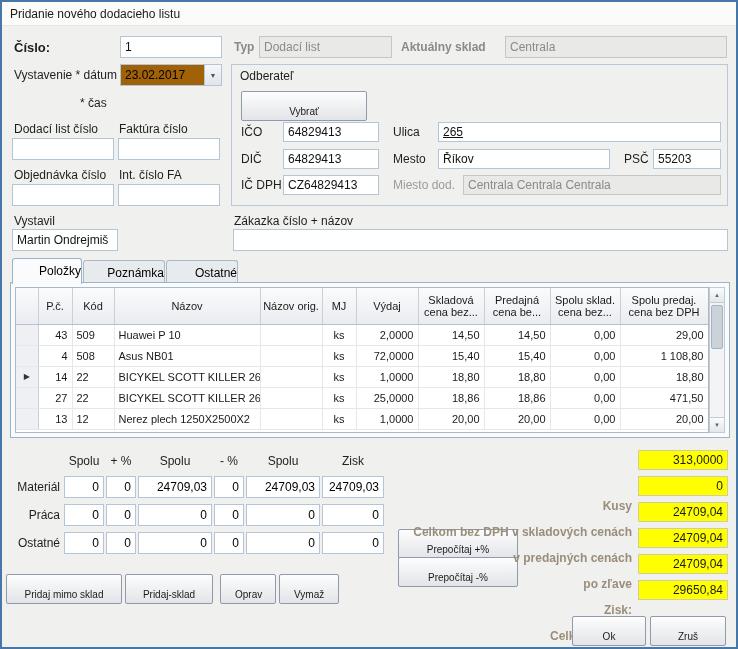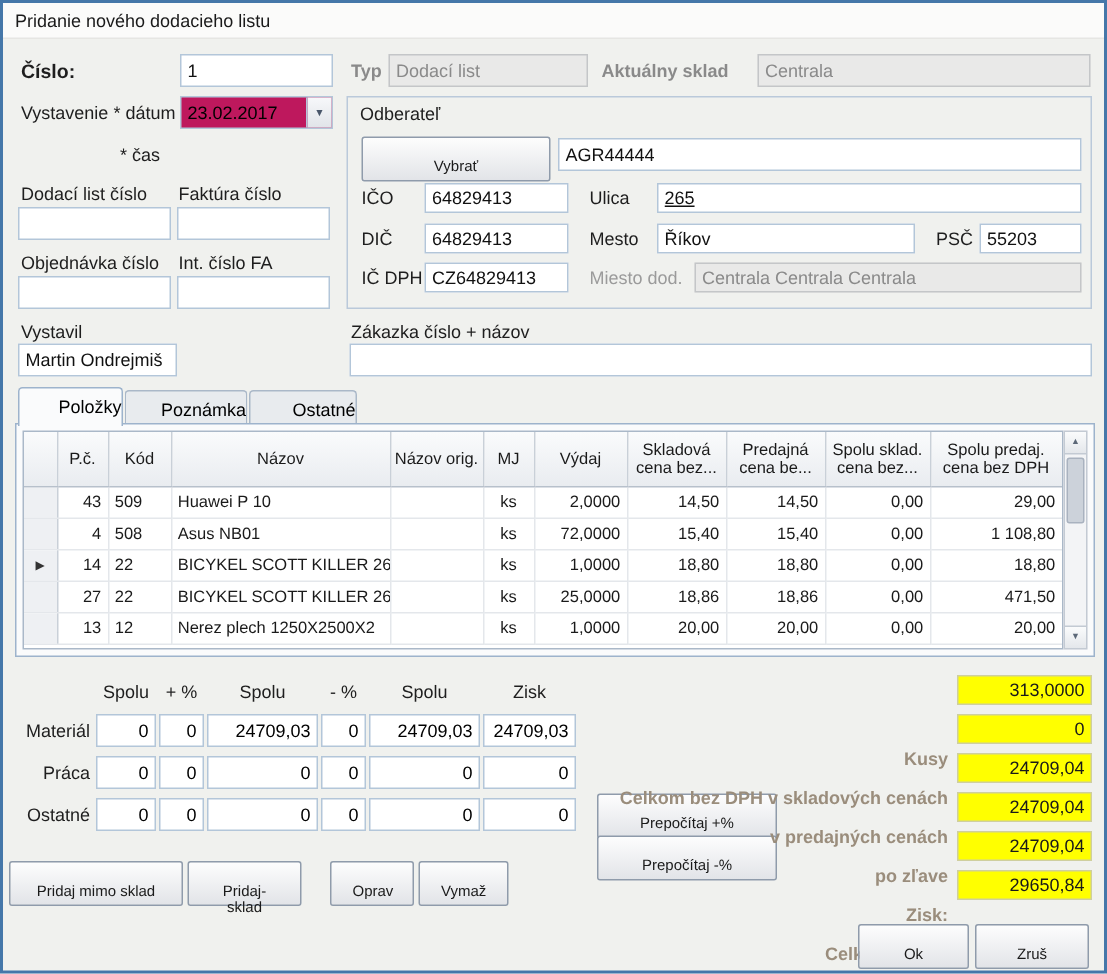--- a/index.html
+++ b/index.html
@@ -11,21 +11,21 @@
   .lbl { position:absolute; font-size:12px; color:#1e1e1e; white-space:nowrap; }
   .lbl.bold { font-weight:bold; font-size:13px; }
   .lbl.gray { color:#8a8a8a; font-weight:bold; }
   .lbl.dim  { color:#9b9b9b; }
   .lbl.tan  { color:#9a8d7c; font-weight:bold;margin-top:46px; }
   .lbl.right { text-align:right; }
 
   .inp { position:absolute; background:#fff; border:1px solid #b3c6d9; font:12px "Liberation Sans", sans-serif; padding:2px 4px; color:#111; }
   .inp.dis { background:#e9e9e8; color:#8a8a8a; border-color:#c4c6c8; }
 
-  .field { position:absolute; background:#be185d; border:1px solid #b3c6d9; display:flex; }
+  .field { position:absolute; background:#a16207; border:1px solid #b3c6d9; display:flex; }
   .field-text { flex:1; padding:2px 4px; font-size:12px; line-height:16px; white-space:nowrap; overflow:hidden; }
   .dd-btn { width:17px; border-left:1px solid #b3c6d9; background:linear-gradient(#f7f8fa,#e1e4e9); font-size:7px; display:flex; align-items:center; justify-content:center; color:#49566a; cursor:pointer; }
   .spin { width:17px; border-left:1px solid #b3c6d9; display:flex; flex-direction:column; }
   .spin span { flex:1; font-size:6px; line-height:9px; text-align:center; background:linear-gradient(#f7f8fa,#e1e4e9); color:#49566a; cursor:pointer; }
   .spin span:first-child { border-bottom:1px solid #c6ccd4; }
 
   .btn { position:absolute; background:linear-gradient(#fdfdfd,#e2e4e8); border:1px solid #8f9bab; border-radius:2px; font-size:10px; color:#1a1a1a; text-align:center; cursor:pointer; padding:14px; font-family:"Liberation Sans", sans-serif; }
 
   .groupbox { position:absolute; border:1px solid #bac9da; }
 
@@ -69,21 +69,20 @@
   <span class="lbl" style="left:12px;top:66px">Vystavenie * dátum</span>
   <div class="field" style="left:118px;top:62px;width:102px;height:22px">
     <span class="field-text">23.02.2017</span>
     <span class="dd-btn">▼</span>
   </div>
   <span class="lbl" style="left:78px;top:94px">* čas</span>
 
   <div class="groupbox" style="left:229px;top:62px;width:497px;height:142px">
     <span class="lbl" style="left:8px;top:4px">Odberateľ</span>
     <button class="btn" style="left:9px;top:26px;width:126px;height:24px">Vybrať</button>
-    <input class="inp" style="left: 140px; top: 27px; width: 349px; height: 22px;" value="AGR44444">
 
     <span class="lbl" style="left:9px;top:60px">IČO</span>
     <input class="inp" style="left: 51px; top: 57px; width: 96px; height: 20px;" value="64829413">
     <span class="lbl" style="left:161px;top:60px">Ulica</span>
     <input class="inp" style="left: 206px; top: 57px; width: 283px; height: 20px; text-decoration: underline;" value="265">
 
     <span class="lbl" style="left:9px;top:87px">DIČ</span>
     <input class="inp" style="left: 51px; top: 84px; width: 96px; height: 20px;" value="64829413">
     <span class="lbl" style="left:161px;top:87px">Mesto</span>
     <input class="inp" style="left: 206px; top: 84px; width: 172px; height: 20px;" value="Říkov">
@@ -245,21 +244,21 @@
 
   <span class="lbl right" style="left:4px;top:534px;width:54px">Ostatné</span>
   <input class="tot" style="left: 62px; top: 530px; width: 40px;" value="0">
   <input class="tot" style="left: 104px; top: 530px; width: 30px;" value="0">
   <input class="tot" style="left: 136px; top: 530px; width: 74px;" value="0">
   <input class="tot" style="left: 212px; top: 530px; width: 30px;" value="0">
   <input class="tot" style="left: 244px; top: 530px; width: 74px;" value="0">
   <input class="tot" style="left: 320px; top: 530px; width: 62px;" value="0">
 
   <button class="btn" style="left:4px;top:572px;width:116px;height:25px">Pridaj mimo sklad</button>
-  <button class="btn" style="left:123px;top:572px;width:76px;height:25px">Pridaj-sklad</button>
+  <button class="btn" style="left:123px;top:572px;width:88px;height:25px">Pridaj-sklad</button>
   <button class="btn" style="left:218px;top:572px;width:56px;height:25px">Oprav</button>
   <button class="btn" style="left:277px;top:572px;width:60px;height:25px">Vymaž</button>
 
   <button class="btn" style="left:396px;top:527px;width:120px;height:24px">Prepočítaj +%</button>
   <button class="btn" style="left:396px;top:555px;width:120px;height:24px">Prepočítaj -%</button>
 
   <span class="lbl tan right" style="left:300px;top:451px;width:330px">Kusy</span>
   <div class="yellow" style="left:636px;top:448px;width:90px">313,0000</div>
 
   <span class="lbl tan right" style="left:300px;top:477px;width:330px">Celkom bez DPH v skladových cenách</span>

